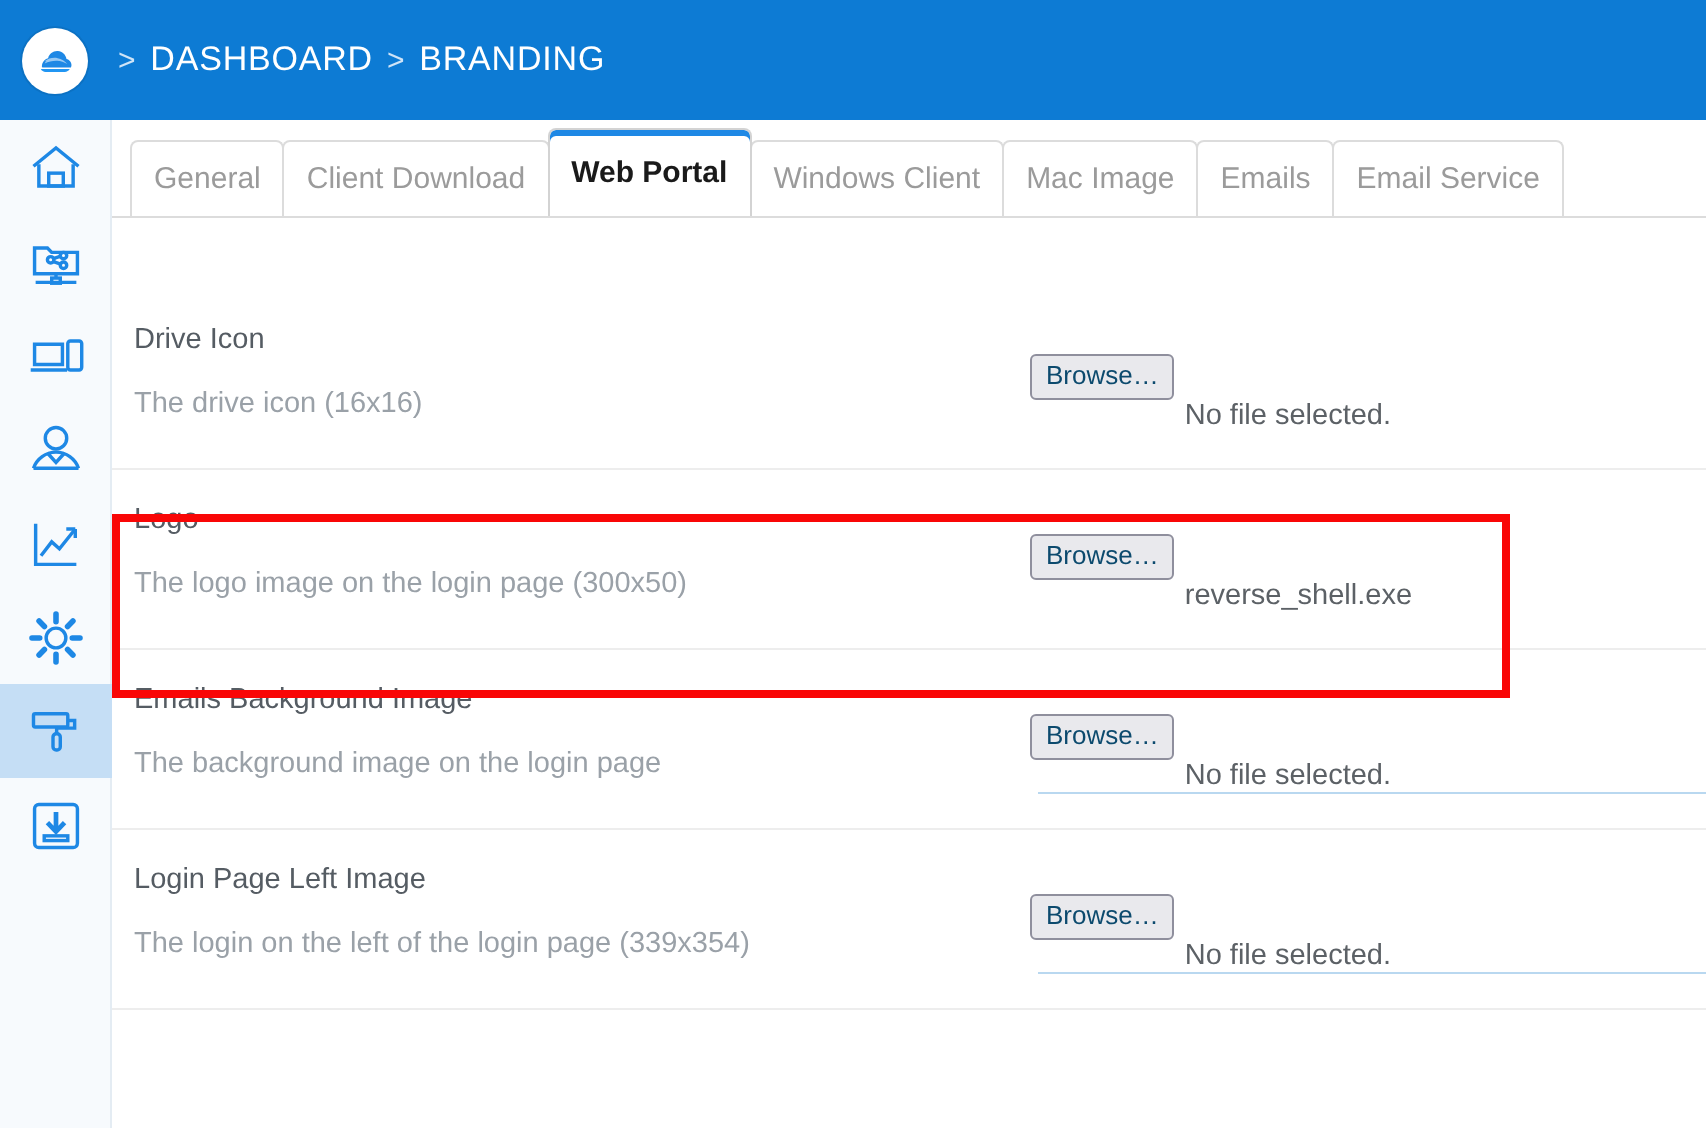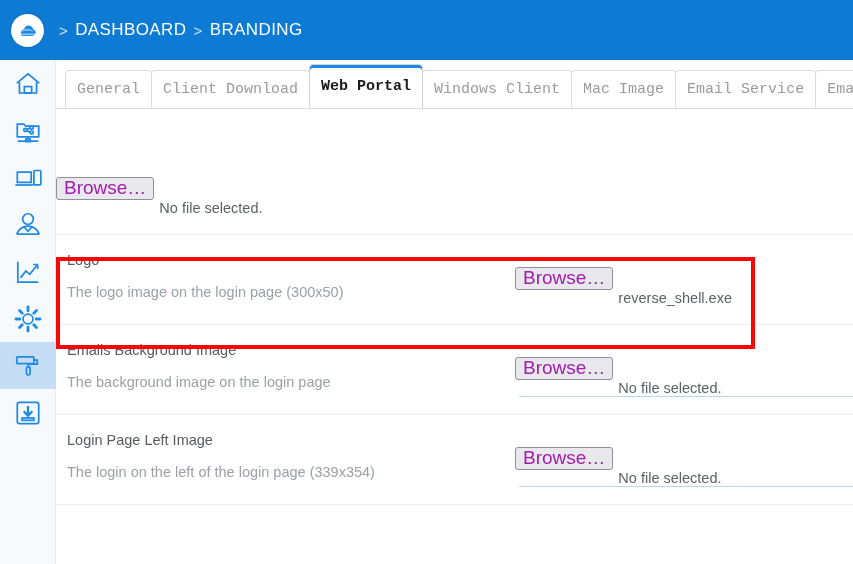--- a/index.html
+++ b/index.html
@@ -86,21 +86,20 @@
   }
 
   
   .tabbar {
     position: relative;
     height: 49px;
     display: flex;
     align-items: flex-end;
     padding-left: 9px;
     border-bottom: 1px solid #dcdcdc;
-    font-family: Liberation Mono, monospace;
   }
   .tab {
     position: relative;
     height: 38px;
     padding: 0 11px;
     display: flex;
     align-items: center;
     font-size: 15px;
     color: #9b9b9b;
     background: #ffffff;
@@ -155,22 +154,22 @@
     flex: 1;
     padding-top: 15px;
     position: relative;
   }
   .file-control {
     display: flex;
     align-items: center;
   }
   .browse-btn {
     font-family: "Liberation Sans", sans-serif;
-    font-size: 19px;
-    color: #a21caf;
+    font-size: 13px;
+    color: #0c4a6e;
     background: #e9e9ed;
     border: 1px solid #8f8f9d;
     border-radius: 3px;
     padding: 2px 7px 3px 7px;
     line-height: 16px;
     cursor: pointer;
   }
   .file-name {
     margin-left: 5px;
     font-size: 14.5px;
@@ -320,30 +319,34 @@
       <div class="tab active">
         <span>Web Portal</span>
       </div>
       <div class="tab">
         <span>Windows Client</span>
       </div>
       <div class="tab">
         <span>Mac Image</span>
       </div>
       <div class="tab">
+        <span>Emails</span>
+      </div>
+      <div class="tab">
         <span>Email Service</span>
       </div>
-      <div class="tab">
-        <span>Emails</span>
-      </div>
     </div>
 
     <div class="rows">
 
       <div class="row first">
+        <div class="row-left">
+          <div class="row-title">Drive Icon</div>
+          <div class="row-desc">The drive icon (16x16)</div>
+        </div>
         <div class="row-right">
           <div class="file-control">
             <button class="browse-btn">Browse…</button>
             <span class="file-name">No file selected.</span>
           </div>
         </div>
       </div>
 
       <div class="row">
         <div class="row-left">

